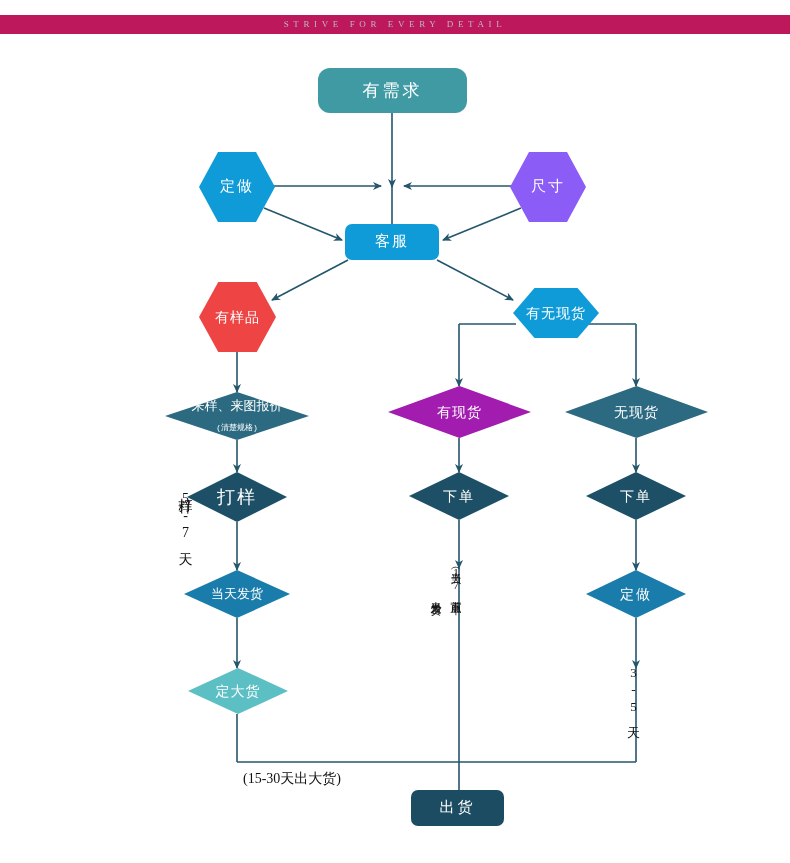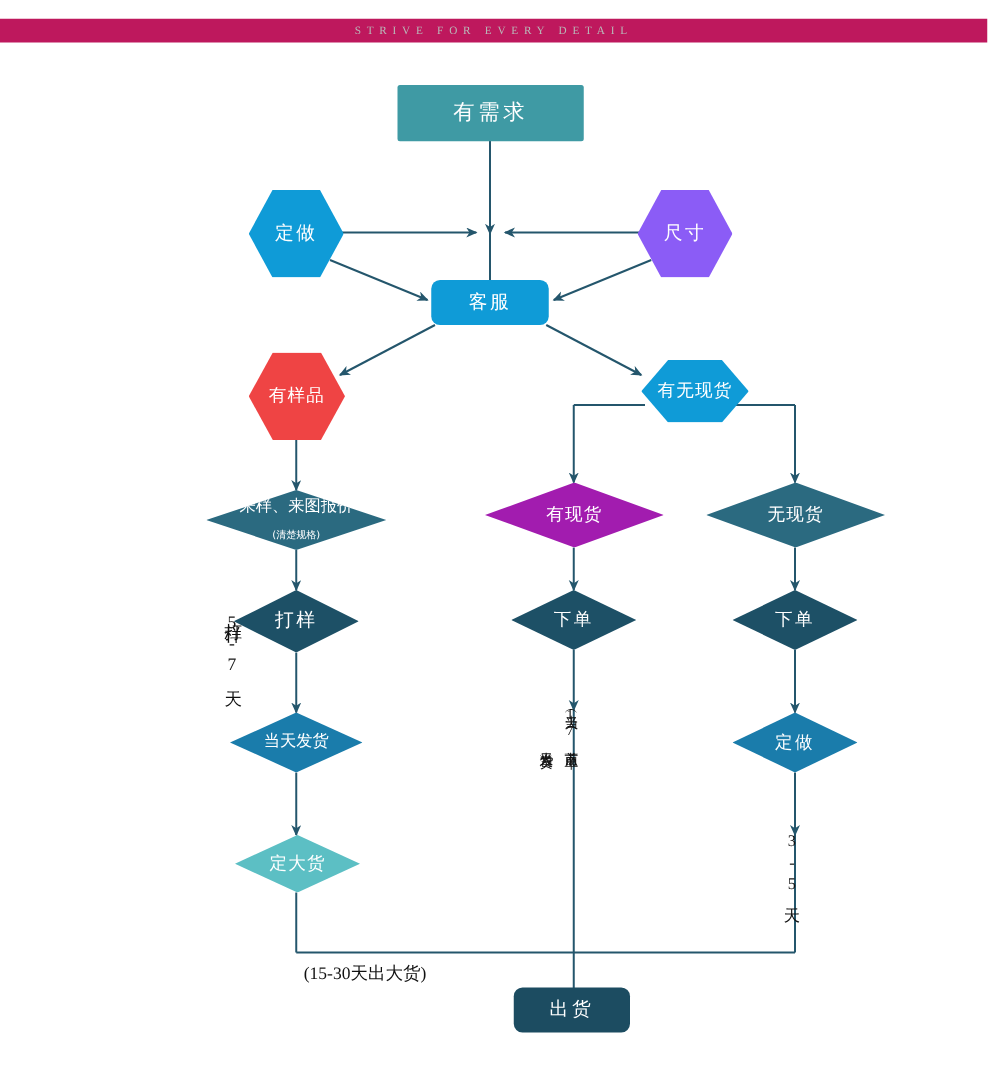--- a/index.html
+++ b/index.html
@@ -33,24 +33,24 @@
   .node{
     position:absolute;
     display:flex;align-items:center;justify-content:center;
     color:#ffffff;
     font-family:"DejaVu Sans","Liberation Sans",sans-serif;
     text-align:center;
     box-sizing:border-box;
     z-index:3;
   }
   .node .lbl{display:block;line-height:1.05;}
-  .node .sub{display:block;font-size:8px;line-height:1.1;margin-top:12px;}
-
-  
-  .rect{border-radius:2px;}
+  .node .sub{display:block;font-size:8px;line-height:1.1;margin-top:12px;font-family:Liberation Mono, monospace;}
+
+  
+  .rect{border-radius:12px;}
   .rrect{border-radius:7px;}
 
   
   .hex{
     clip-path:polygon(25% 0%,75% 0%,100% 50%,75% 100%,25% 100%,0% 50%);
   }
   
   .dia{
     clip-path:polygon(50% 0%,100% 50%,50% 100%,0% 50%);
   }
@@ -155,21 +155,21 @@
 
   <div class="node hex" style="left:513px;top:288px;width:86px;height:50px;background:#0f9bd7;font-size:14px;letter-spacing:1px;">
     <span class="lbl">有无现货</span>
   </div>
 
   <div class="node dia" style="left:165px;top:392px;width:144px;height:48px;background:#2b6a80;font-size:13px;flex-direction:column;">
     <span class="lbl">来样、来图报价</span>
     <span class="sub">(清楚规格)</span>
   </div>
 
-  <div class="node dia" style="left:187px;top:472px;width:100px;height:50px;background:#1d5066;font-size:15px;letter-spacing:2px;">
+  <div class="node dia" style="left:187px;top:472px;width:100px;height:50px;background:#1d5066;font-size:18px;letter-spacing:2px;">
     <span class="lbl">打样</span>
   </div>
 
   <div class="node dia" style="left:184px;top:570px;width:106px;height:48px;background:#1a7cab;font-size:13px;">
     <span class="lbl">当天发货</span>
   </div>
 
   <div class="node dia" style="left:188px;top:668px;width:100px;height:46px;background:#5cbfc4;font-size:14px;letter-spacing:1px;">
     <span class="lbl">定大货</span>
   </div>

